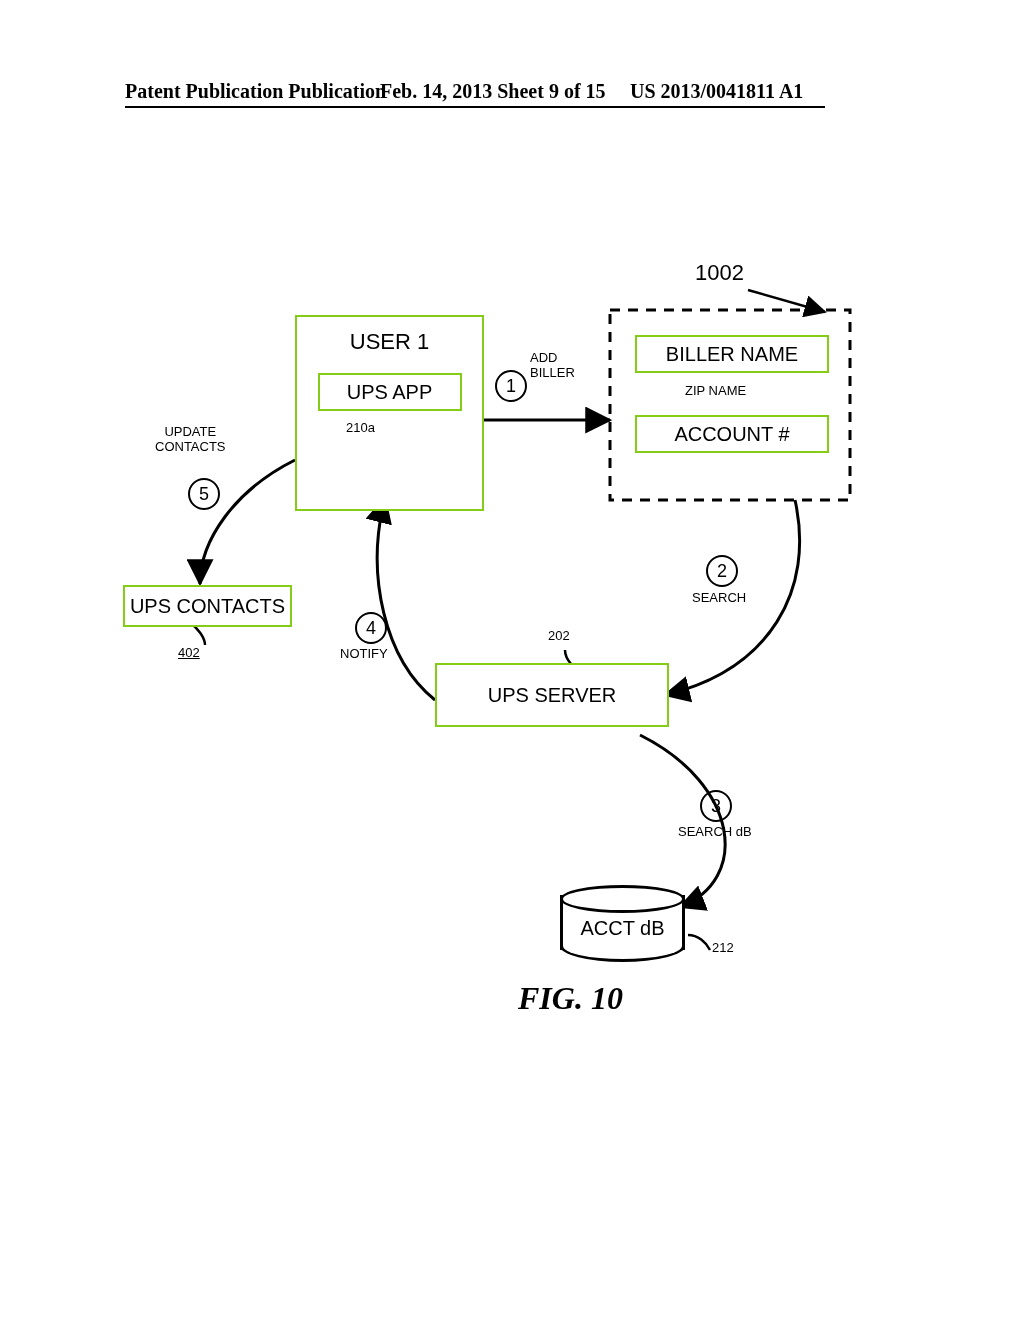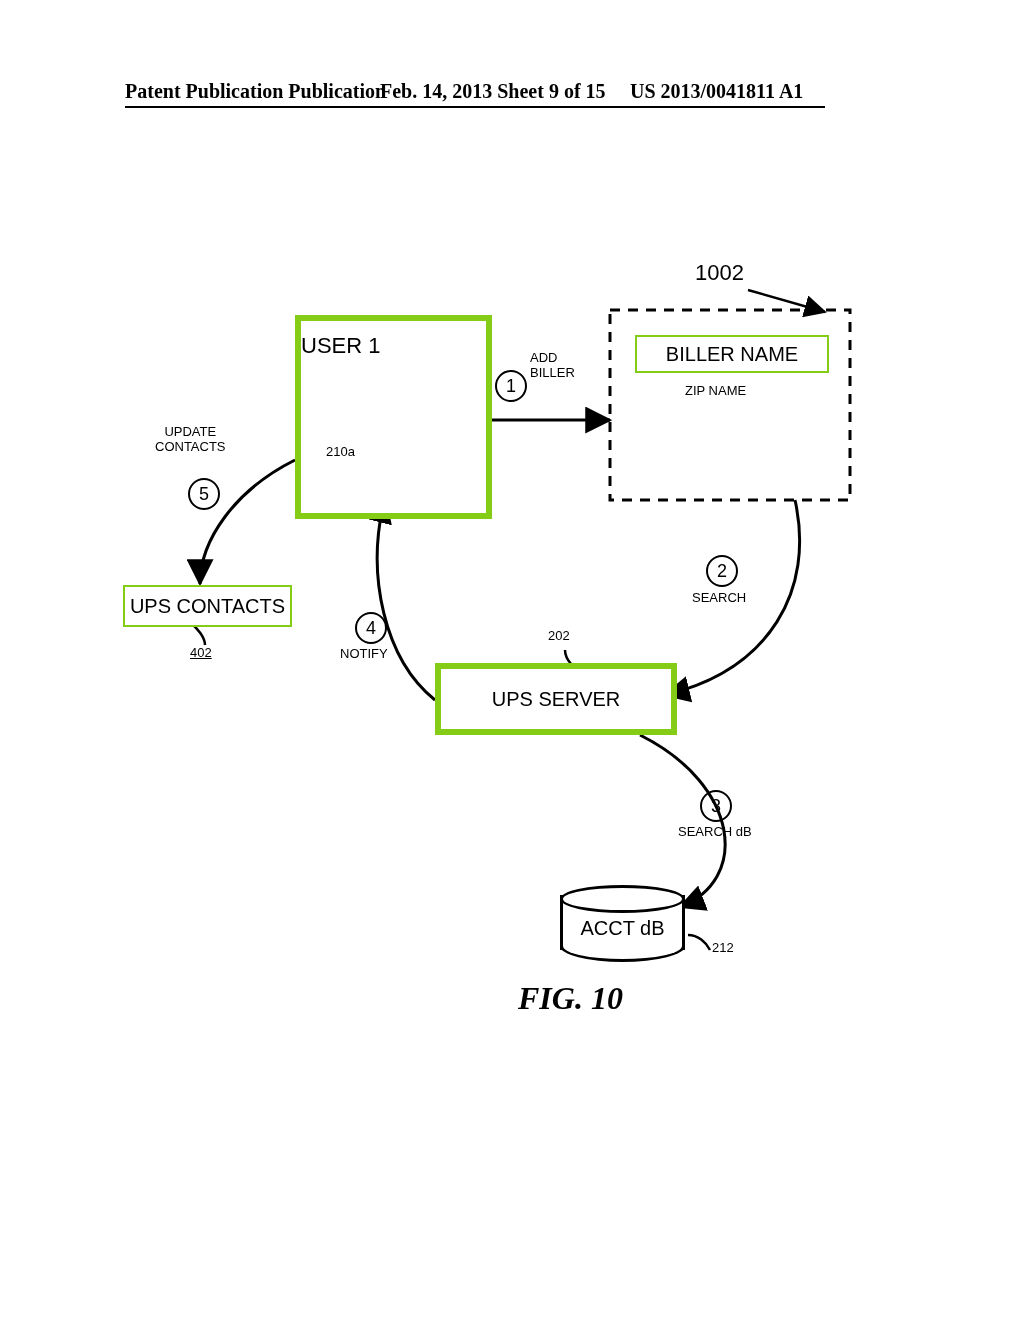--- a/index.html
+++ b/index.html
@@ -35,23 +35,23 @@
     position: absolute;
     left: 0;
     top: 0;
     width: 1024px;
     height: 1320px;
   }
 
   
   .box {
     position: absolute;
-    border: 6px solid #84cc16;
-    background: #fff;
-    text-align: left;
+    border: 2px solid #84cc16;
+    background: #fff;
+    text-align: center;
     font-family: Arial, Helvetica, sans-serif;
     font-size: 20px;
     display: flex;
     align-items: center;
     justify-content: center;
   }
   .label {
     position: absolute;
     font-family: Arial, Helvetica, sans-serif;
     font-size: 13px;
@@ -153,31 +153,37 @@
 
     <path d="M205,645 C205,638 198,628 190,623" stroke="#000" stroke-width="2.5" fill="none"></path>
 
     <path d="M688,935 C698,935 706,942 710,950" stroke="#000" stroke-width="2.5" fill="none"></path>
   </svg>
 
   <div class="label" style="left:695px; top:260px; font-size:22px;">1002</div>
 
   <div class="box" style="left:295px; top:315px; width:185px; height:180px; display:block; padding-top:12px;">
     <div style="font-size:22px;">USER 1</div>
-  </div>
-  <div class="label" style="left:326px; top:420px;margin-top:24px;">210a</div>
+    <div class="box" style="position:relative; left:auto; top:auto; margin:18px auto 0; width:140px; height:34px; border-width:2.5px;">
+      <span>UPS APP</span>
+    </div>
+  </div>
+  <div class="label" style="left:346px; top:420px;">210a</div>
 
   <div class="circled" style="left:495px; top:370px;">1</div>
   <div class="label" style="left:530px; top:350px; white-space:pre; text-align:left;">ADD
 BILLER</div>
 
   <div class="box" style="left:635px; top:335px; width:190px; height:34px; border-width:2.5px;">
     <span>BILLER NAME</span>
   </div>
   <div class="label" style="left:685px; top:383px;">ZIP NAME</div>
+  <div class="box" style="left:635px; top:415px; width:190px; height:34px; border-width:2.5px;">
+    <span>ACCOUNT #</span>
+  </div>
 
   <div class="circled" style="left:706px; top:555px;">2</div>
   <div class="label" style="left:692px; top:590px;">SEARCH</div>
 
   <div class="box" style="left:435px; top:663px; width:230px; height:60px;">
     <span>UPS SERVER</span>
   </div>
   <div class="label" style="left:548px; top:628px;">202</div>
 
   <div class="circled" style="left:700px; top:790px;">3</div>
@@ -186,21 +192,21 @@
   <div class="circled" style="left:355px; top:612px;">4</div>
   <div class="label" style="left:340px; top:646px;">NOTIFY</div>
 
   <div class="label" style="left:155px; top:424px; white-space:pre;">UPDATE
 CONTACTS</div>
   <div class="circled" style="left:188px; top:478px;">5</div>
 
   <div class="box" style="left:123px; top:585px; width:165px; height:38px; border-width:2.5px;">
     <span>UPS CONTACTS</span>
   </div>
-  <div class="label" style="left:190px; top:645px;text-decoration:underline;">402</div>
+  <div class="label" style="left:178px; top:645px;text-decoration:underline;">402</div>
 
   <div class="cyl-wrap" style="left:560px; top:885px; width:125px; height:80px;">
     <div class="cyl-body" style="left:0; top:10px; width:119px; height:55px;"></div>
     <div class="cyl-top" style="left:0; top:0; width:119px; height:22px;"></div>
     <div class="cyl-bot" style="left:0; top:52px; width:119px; height:22px;"></div>
     <div class="cyl-label" style="top:32px;">ACCT dB</div>
   </div>
   <div class="label" style="left:712px; top:940px;">212</div>
 
   <div class="figcap" style="left:518px; top:980px;">FIG. 10</div>

